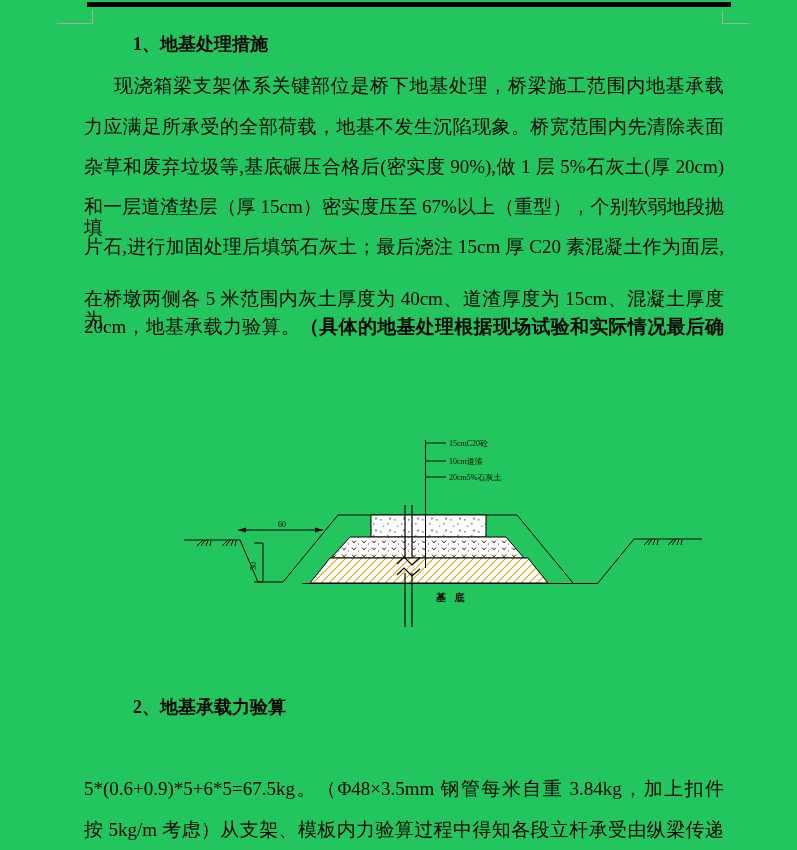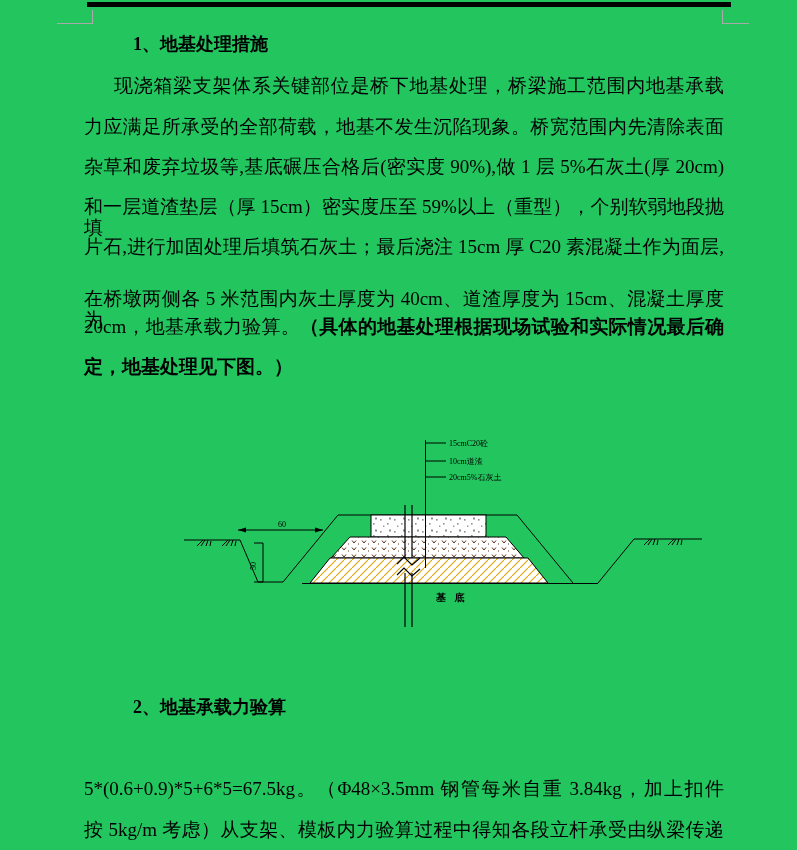--- a/index.html
+++ b/index.html
@@ -33,25 +33,24 @@
 
   <div class="topbar"></div>
   <div class="cropmark-left"></div>
   <div class="cropmark-right"></div>
 
   <div class="hd" style="top:34px;">1、地基处理措施</div>
 
   <div class="line" style="top:116px;">力应满足所承受的全部荷载，地基不发生沉陷现象。桥宽范围内先清除表面</div>
   <div class="line ind" style="top:75px;">现浇箱梁支架体系关键部位是桥下地基处理，桥梁施工范围内地基承载</div>
   <div class="line" style="top:156px;">杂草和废弃垃圾等,基底碾压合格后(密实度 90%),做 1 层 5%石灰土(厚 20cm)</div>
-  <div class="line" style="top:196px;">和一层道渣垫层（厚 15cm）密实度压至 59%以上（重型），个别软弱地段抛填</div>
+  <div class="line" style="top:196px;">和一层道渣垫层（厚 15cm）密实度压至 67%以上（重型），个别软弱地段抛填</div>
   <div class="line" style="top:236px;">片石,进行加固处理后填筑石灰土；最后浇注 15cm 厚 C20 素混凝土作为面层,</div>
   <div class="line" style="top:288px;">在桥墩两侧各 5 米范围内灰土厚度为 40cm、道渣厚度为 15cm、混凝土厚度为</div>
   <div class="line" style="top:316px;"><span>20cm，地基承载力验算。</span><span class="b">（具体的地基处理根据现场试验和实际情况最后确</span></div>
-  <div class="line noj b" style="top:356px;">定，地基处理见下图。）</div>
 
   <svg class="diagram" viewBox="180 420 530 215" xmlns="http://www.w3.org/2000/svg">
     <defs>
       <pattern id="pt-speckle" width="14" height="12" patternUnits="userSpaceOnUse">
         <rect width="14" height="12" fill="#ffffff"></rect>
         <rect x="2" y="3" width="1.6" height="1.6" fill="#8f8f8f"></rect>
         <rect x="9" y="7" width="1.6" height="1.6" fill="#8f8f8f"></rect>
         <rect x="5" y="9.5" width="1.4" height="1.4" fill="#8f8f8f"></rect>
         <rect x="11" y="1.5" width="2" height="2" fill="#8f8f8f"></rect>
       </pattern>

